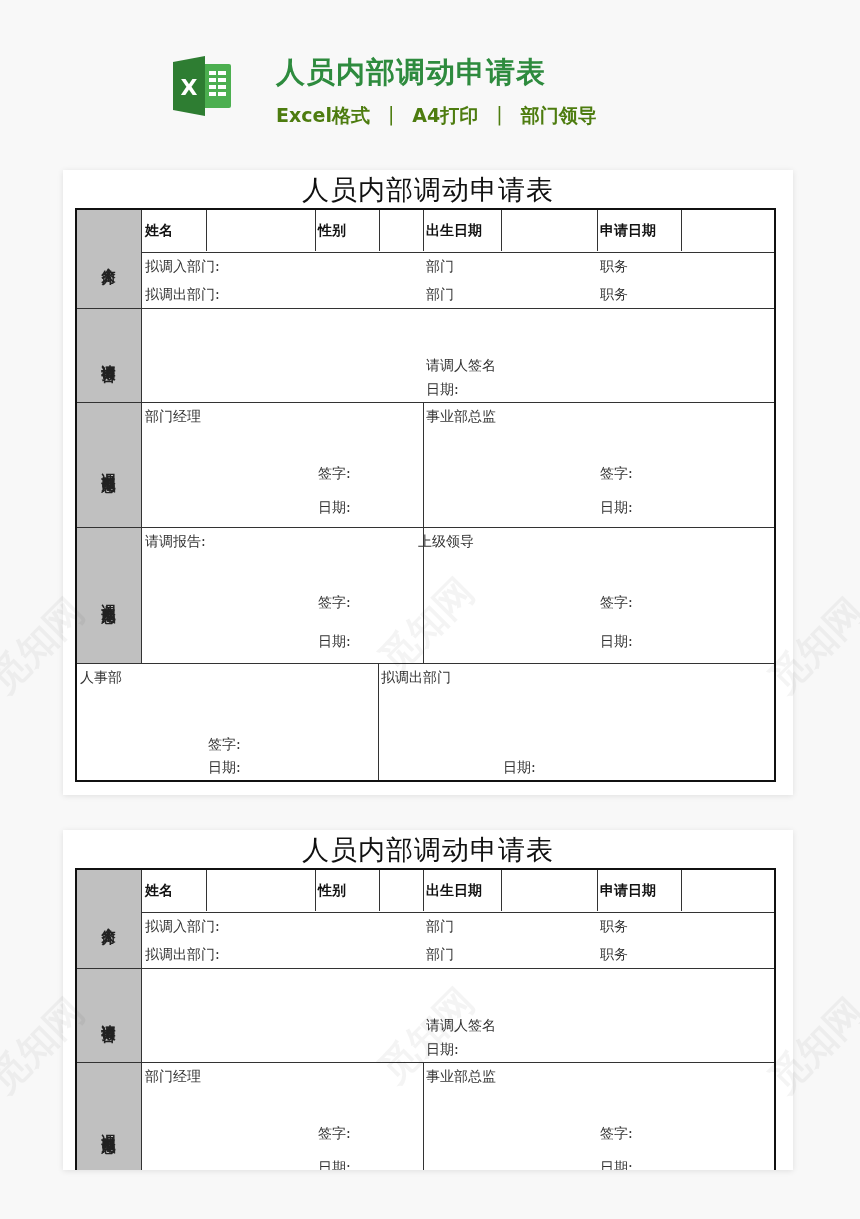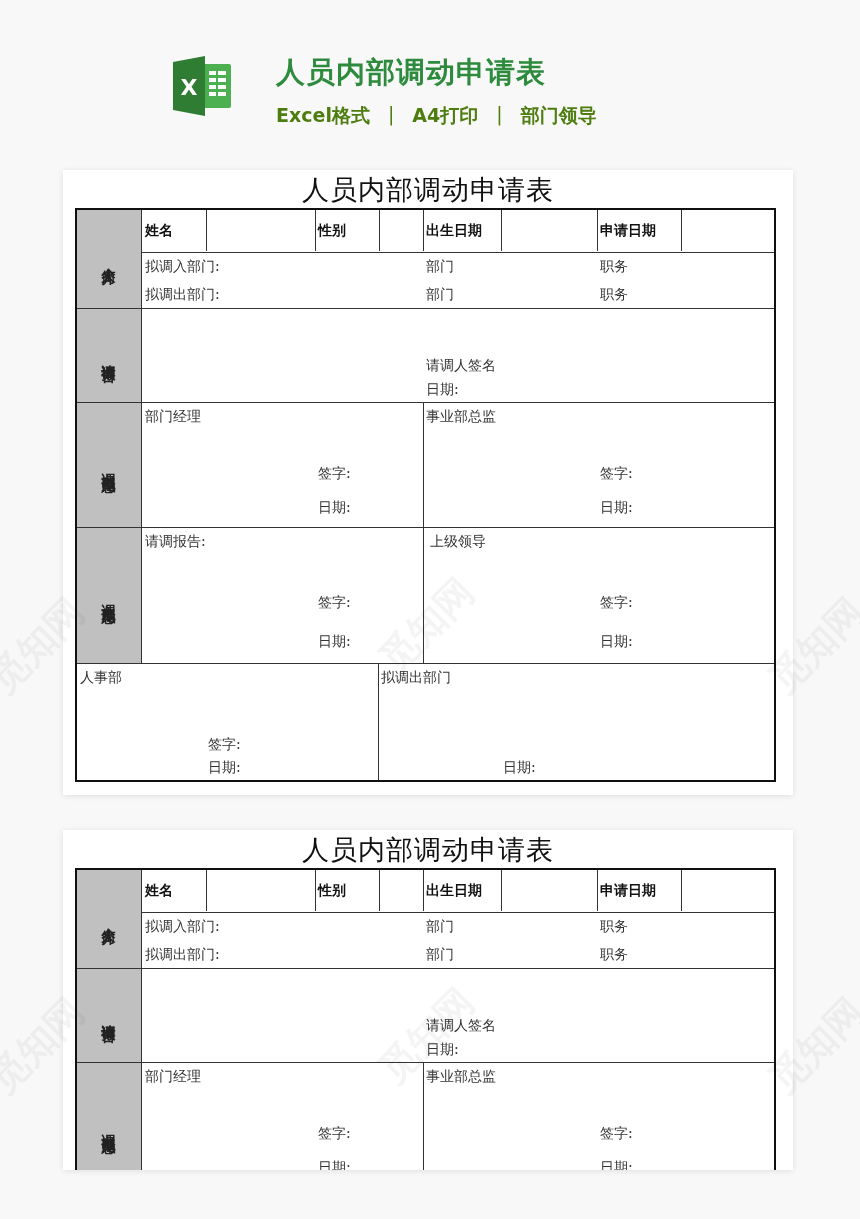--- a/index.html
+++ b/index.html
@@ -150,21 +150,21 @@
 
     <div class="r" style="height:136px">
       <div class="side">
           <span>调入部门意见</span>
         </div>
       <div class="body">
         <div class="vl" style="left:281px"></div>
         <span class="t" style="left:3px;top:5px">请调报告:</span>
         <span class="t" style="left:176px;top:66px">签字:</span>
         <span class="t" style="left:176px;top:105px">日期:</span>
-        <span class="t" style="left:288px;top:5px">上级领导</span>
+        <span class="t" style="left:276px;top:5px">上级领导</span>
         <span class="t" style="left:458px;top:66px">签字:</span>
         <span class="t" style="left:458px;top:105px">日期:</span>
       </div>
     </div>
 
     <div class="r" style="height:116px">
       <div class="body">
         <div class="vl" style="left:301px"></div>
         <span class="t" style="left:3px;top:5px">人事部</span>
         <span class="t" style="left:131px;top:72px">签字:</span>

